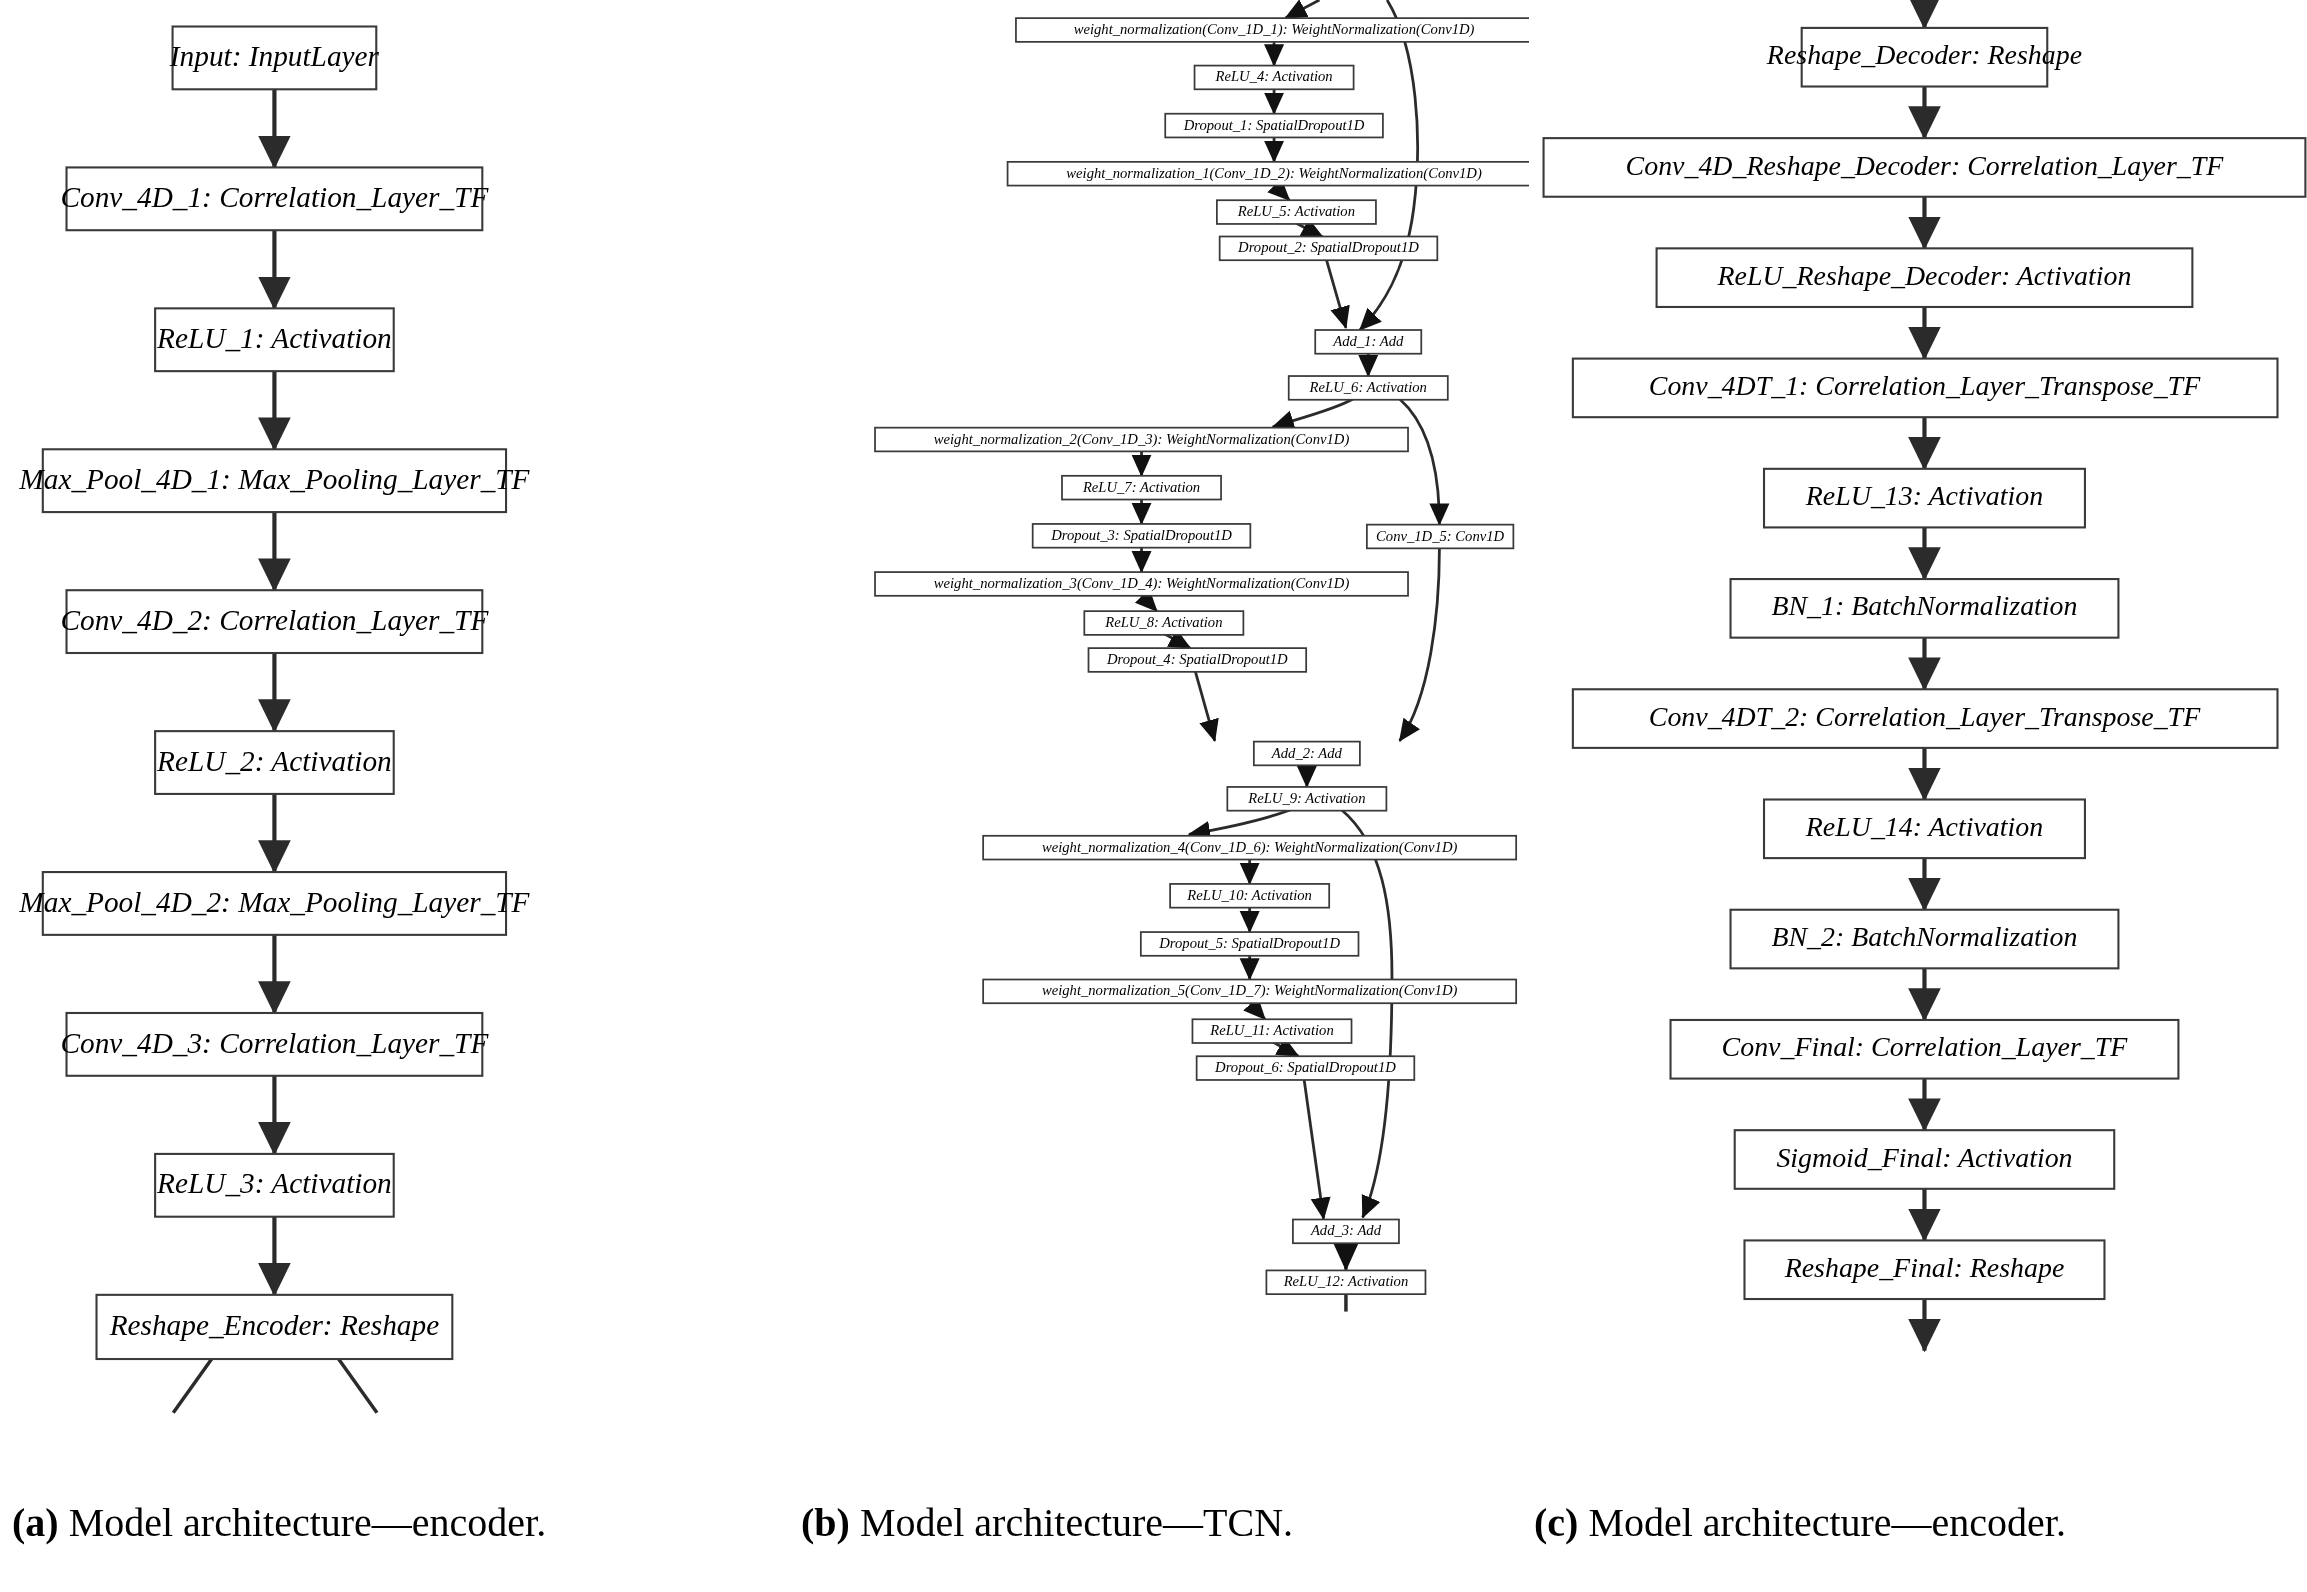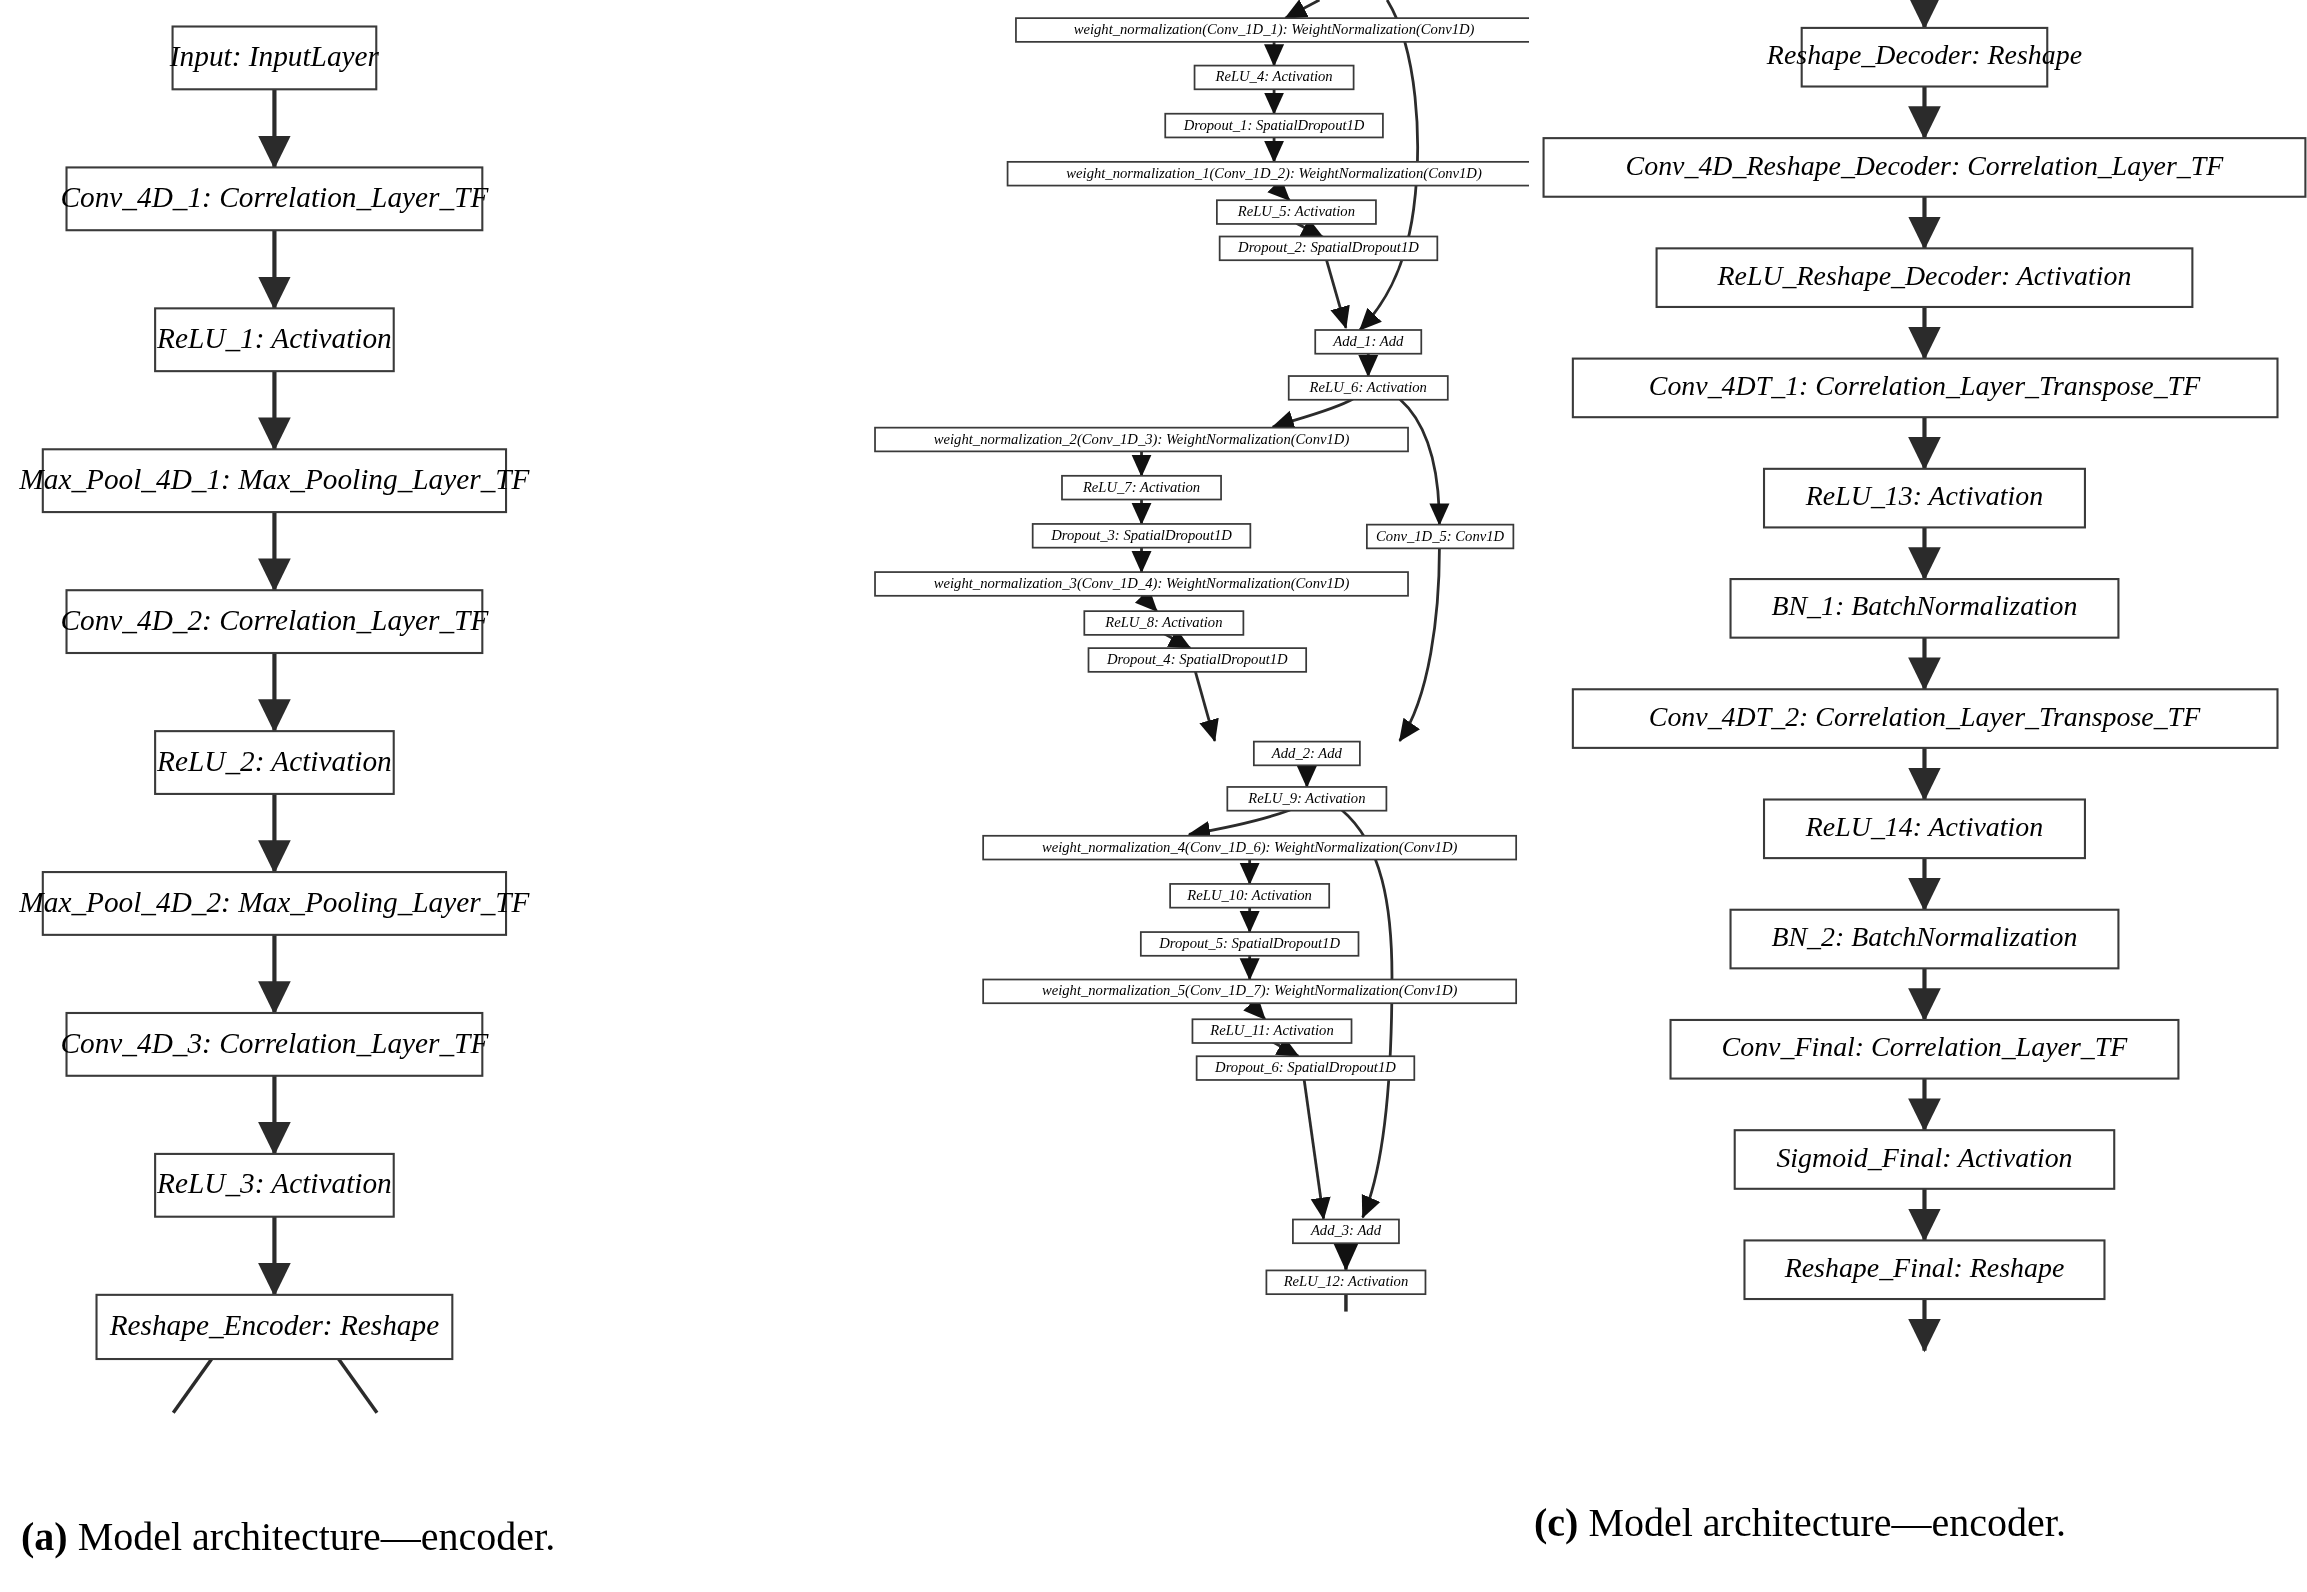--- a/index.html
+++ b/index.html
@@ -322,21 +322,24 @@
         <rect class="nodebox" x="296" y="1620" width="544" height="84"></rect>
         <text class="nodetext" x="568" y="1663" font-size="40">Sigmoid_Final: Activation</text>
       </g>
       <g>
         <rect class="nodebox" x="310" y="1778" width="516" height="84"></rect>
         <text class="nodetext" x="568" y="1821" font-size="40">Reshape_Final: Reshape</text>
       </g>
     </svg>
   </div>
 
-  <div class="caption" style="left:21px;margin-top:14px;">
+  <div class="caption" style="left:12px;">
     <b>(a)</b><span> Model architecture—encoder.</span>
+  </div>
+  <div class="caption" style="left:801px;">
+    <b>(b)</b><span> Model architecture—TCN.</span>
   </div>
   <div class="caption" style="left:1534px;">
     <b>(c)</b><span> Model architecture—encoder.</span>
   </div>
 
 </div>
 
 
 </body></html>

